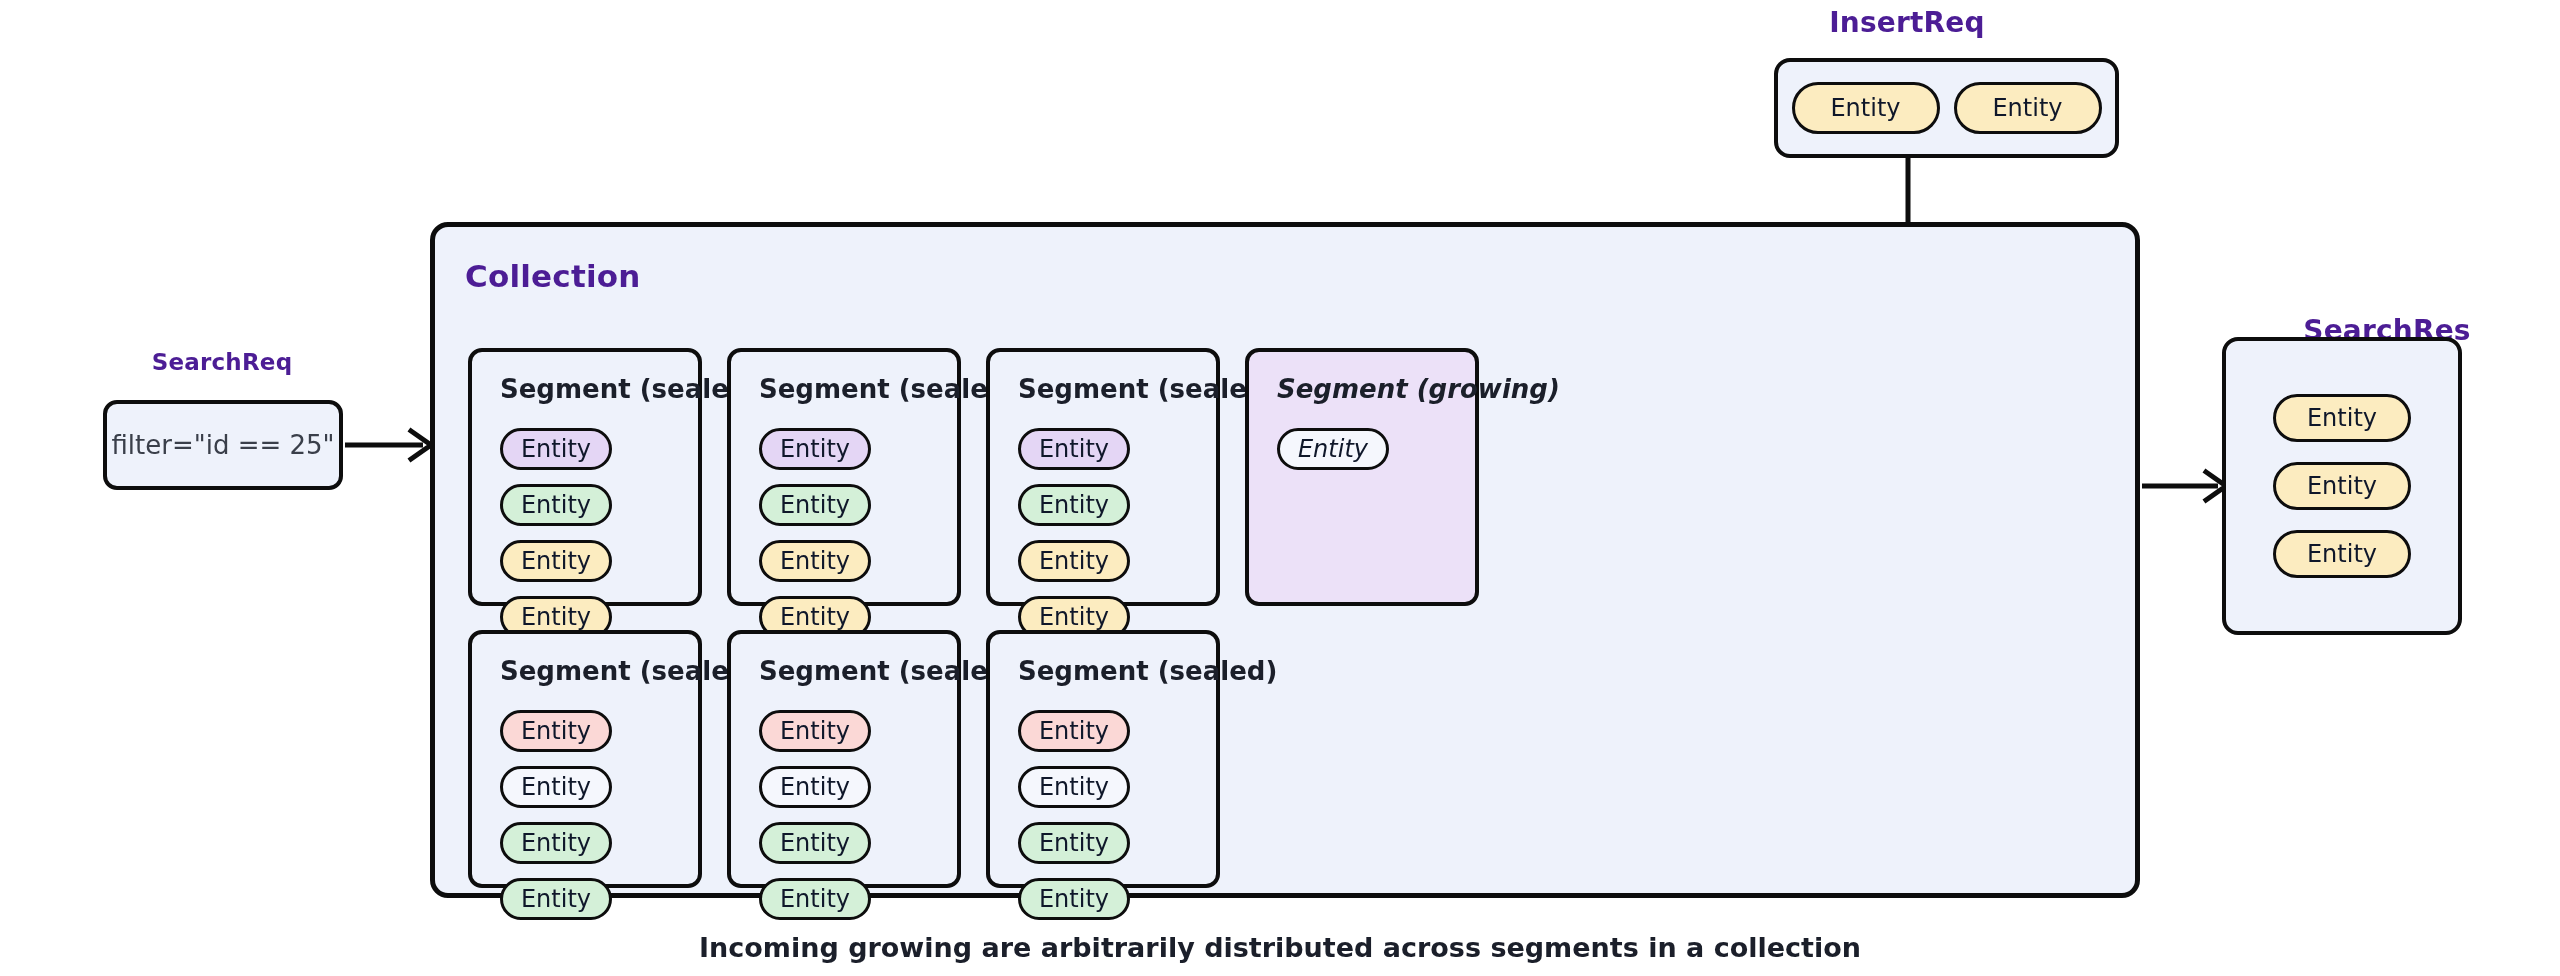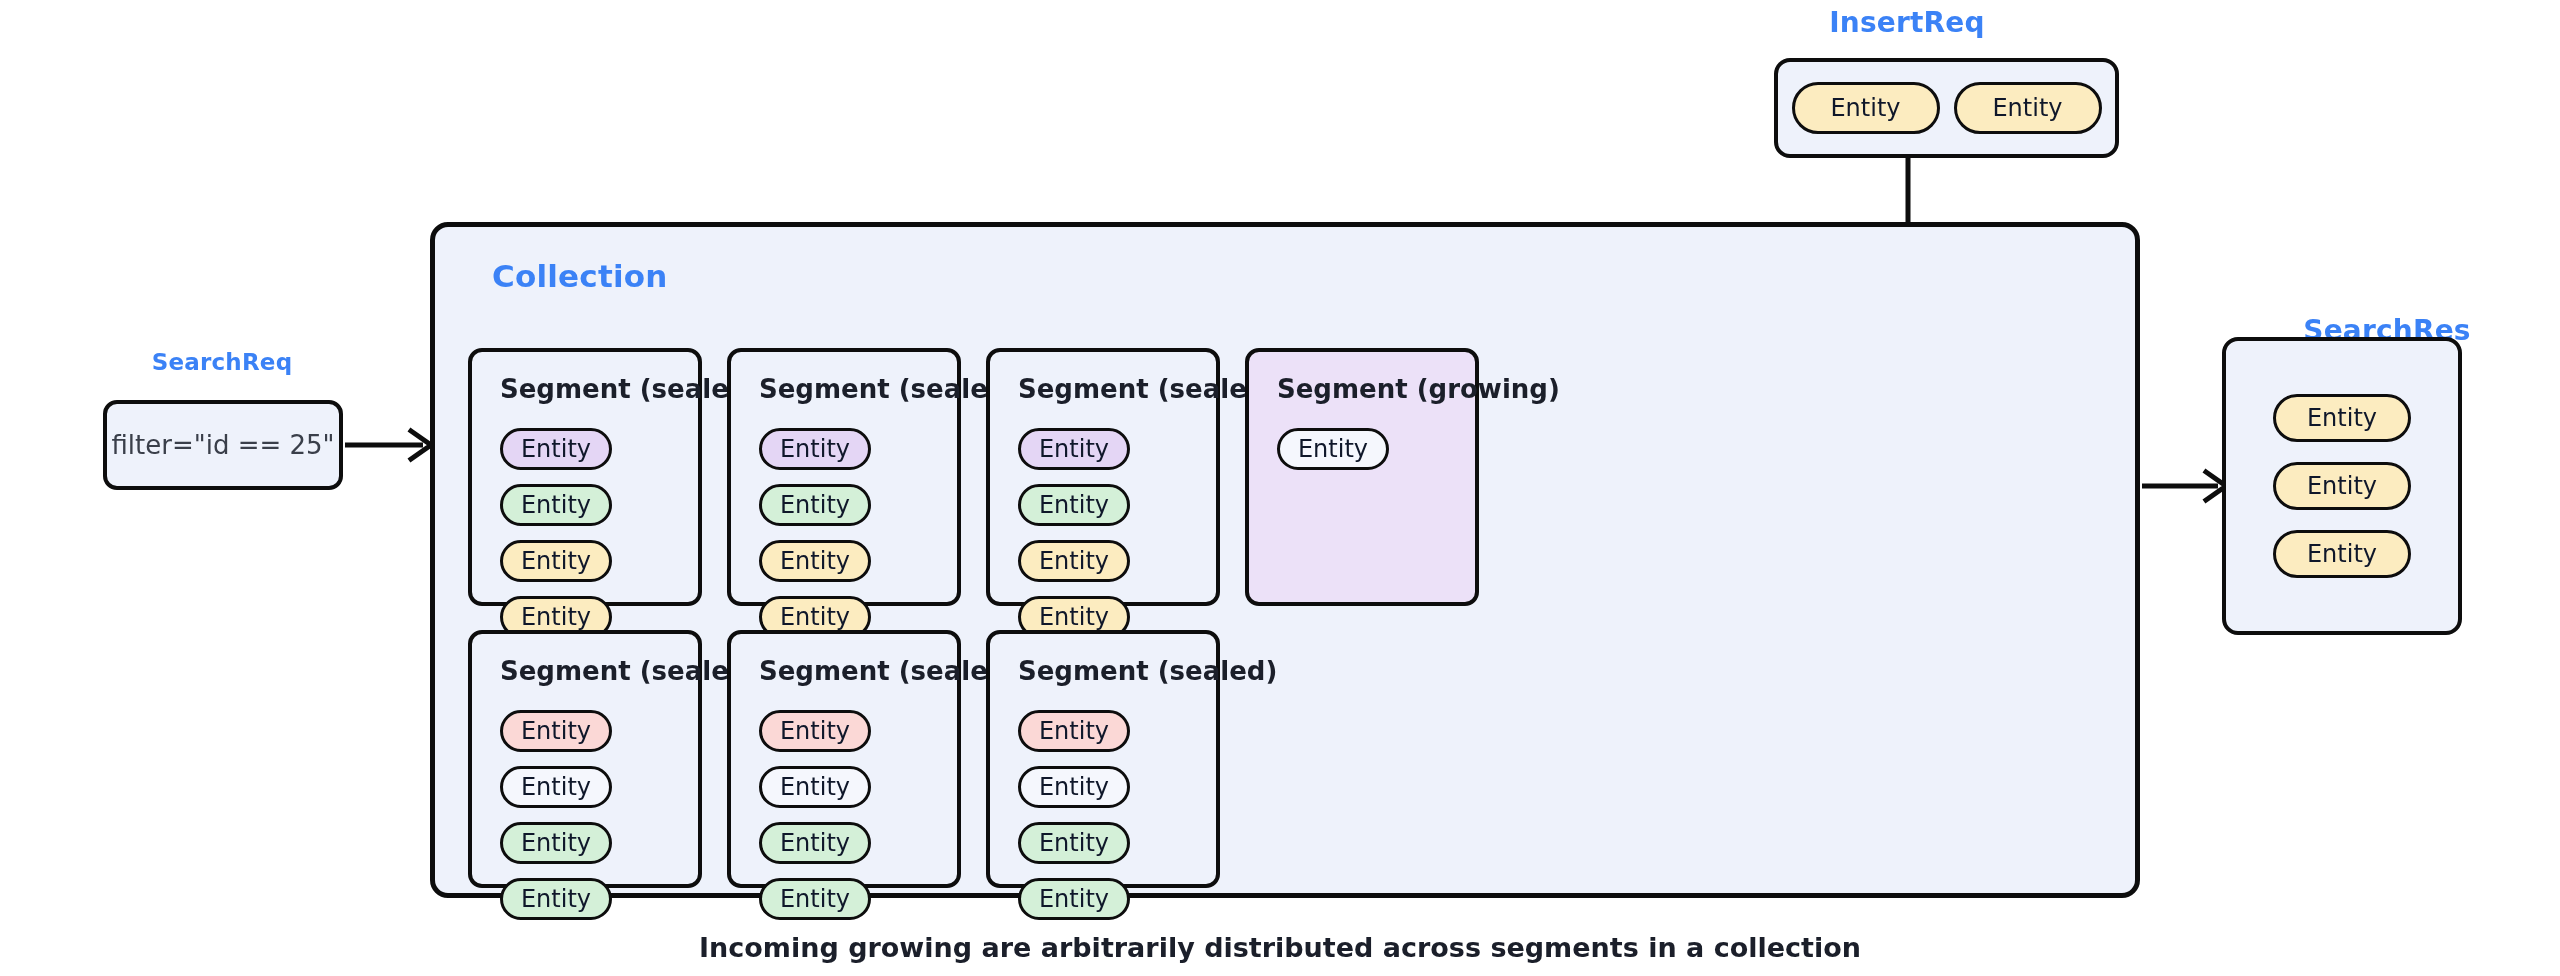--- a/index.html
+++ b/index.html
@@ -19,21 +19,21 @@
     position: absolute;
     background: #eef2fb;
     border: 4px solid #0d0d0d;
     border-radius: 14px;
     box-sizing: border-box;
   }
   .group-label {
     position: absolute;
     font-weight: bold;
     font-size: 27px;
-    color: #3b82f6;
+    color: #4c1d95;
     letter-spacing: 0.2px;
     white-space: nowrap;
   }
 
   
   .entity {
     box-sizing: border-box;
     border: 3.5px solid #0d0d0d;
     border-radius: 999px;
     display: flex;
@@ -45,34 +45,34 @@
   }
 
   
   #collection {
     left: 430px; top: 222px;
     width: 1710px; height: 676px;
     border-width: 5px;
     border-radius: 18px;
   }
   #collection-title {
-    left: 492px; top: 258px;
+    left: 465px; top: 258px;
     font-size: 31px;
     text-align: right;
   }
 
   
   .segment {
     position: absolute;
     box-sizing: border-box;
     background: #eef2fb;
     border: 4px solid #0d0d0d;
     border-radius: 14px;
   }
-  .segment.growing { background: #ece1f8; }
+  .segment.growing { background: #ece1f8; font-style: italic; }
   .segment-title {
     position: absolute;
     left: 28px; top: 22px;
     font-weight: bold;
     font-size: 26px;
     color: #1b1f2a;
     white-space: nowrap;
   }
   .segment-entities {
     position: absolute;

